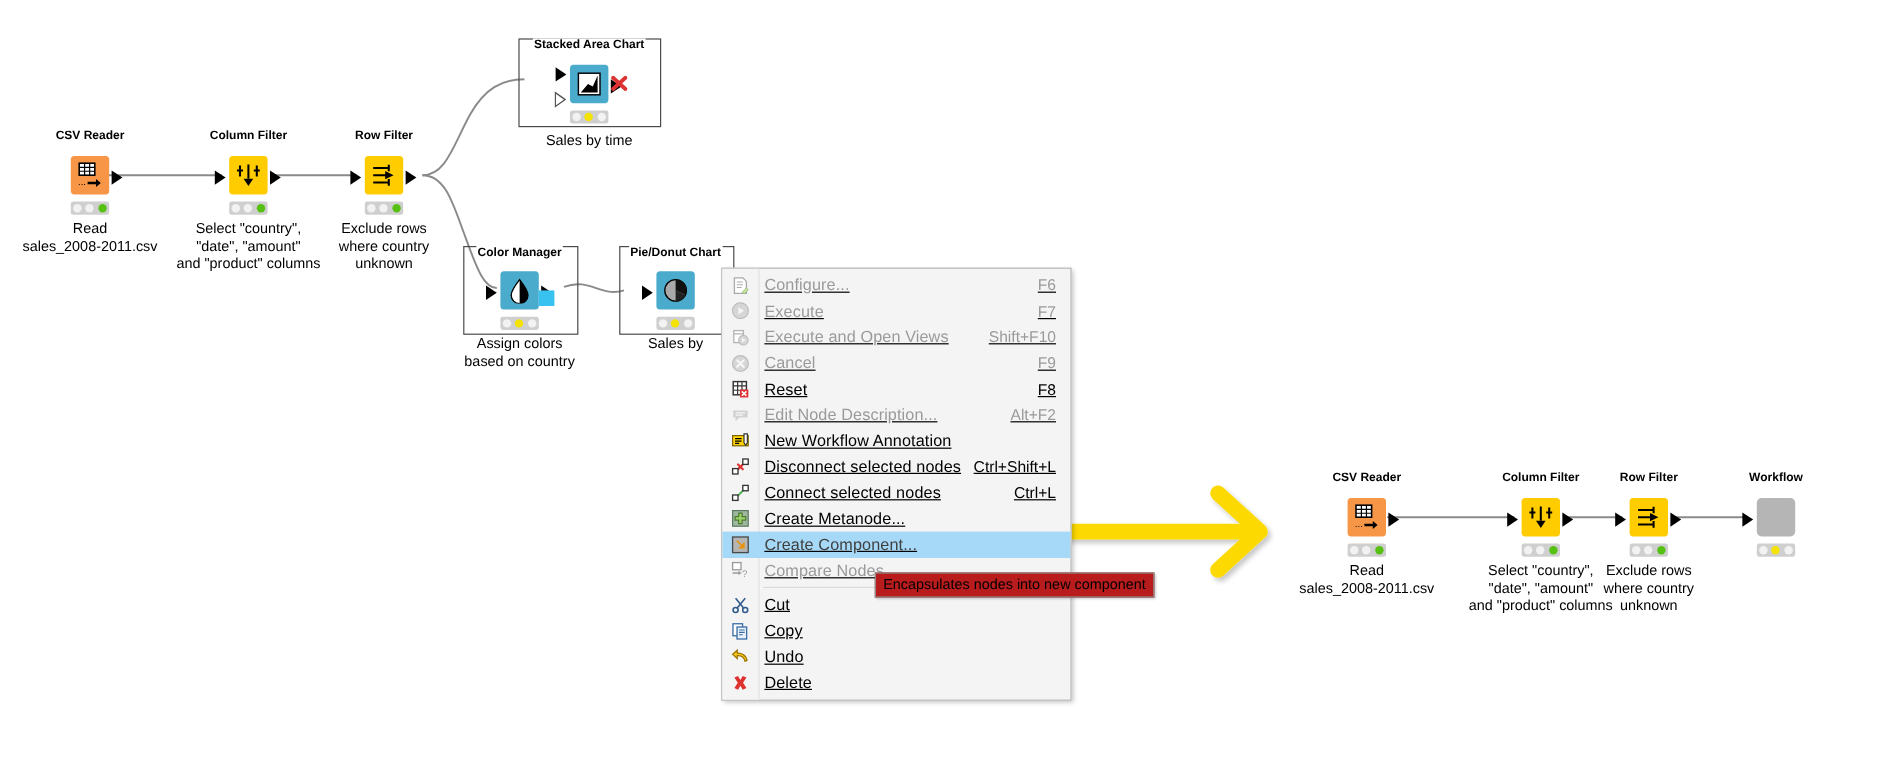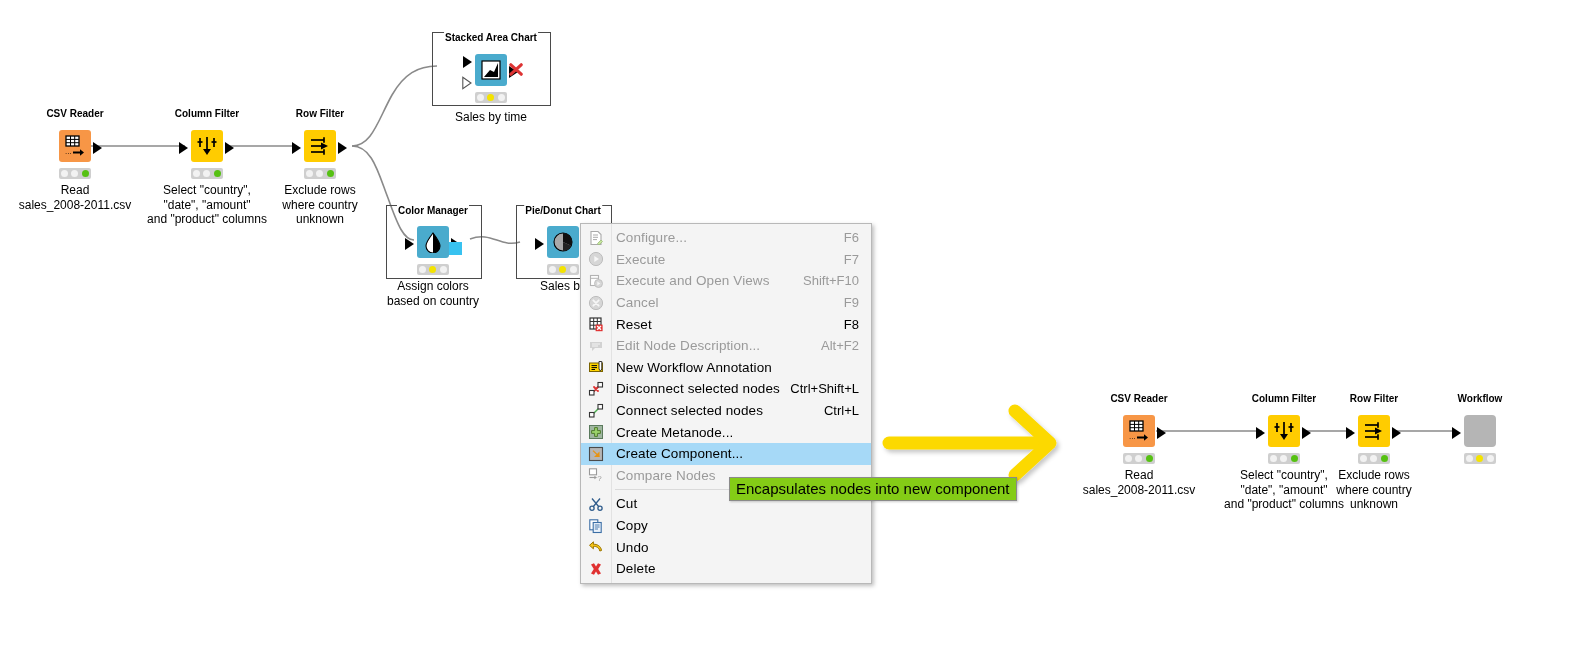--- a/index.html
+++ b/index.html
@@ -58,48 +58,49 @@
   .selframe{
     position:absolute;border:1.3px solid #4a4a4a;background:transparent;
   }
   .redx{position:absolute;width:15px;height:15px;}
 
   
   svg.wires{position:absolute;left:0;top:0;width:1583px;height:646px;pointer-events:none;}
 
   
   .ctxmenu{
-    position:absolute;left:580px;top:223px;width:290px;
+    position:absolute;left:601px;top:223px;width:290px;
     background:#f4f4f4;border:1px solid #b8b8b8;
     box-shadow:2px 2px 4px rgba(0,0,0,.25);
     font-size:13.5px;color:#000;
     padding:3px 0 3px 0;
     z-index:40;
+    text-decoration:underline;
   }
   .ctxmenu .gutter{
     position:absolute;left:0;top:0;bottom:0;width:30px;background:#f4f4f4;
     border-right:1px solid #e2e2e2;
   }
   .mi{
     position:relative;display:flex;align-items:center;height:21.6px;
     padding-left:0;white-space:nowrap;
   }
   .mi .ic{width:30px;min-width:30px;height:21.6px;display:flex;align-items:center;justify-content:center;}
   .mi .lbl{flex:1;padding-left:5px;letter-spacing:.1px;}
   .mi .key{padding-right:12px;font-size:13px;}
   .mi.disabled .lbl,.mi.disabled .key{color:#9a9a9a;}
   .mi.sel{background:#a6d9f7;}
-  .mi.sel .lbl{color:#000000;}
+  .mi.sel .lbl{color:#404040;}
   .sep{height:1px;background:#dadada;margin:3px 8px 3px 34px;}
 
   
   .tooltip{
     position:absolute;left:729px;top:477px;
-    background:#84cc16;border:1px solid #8a8a8a;
-    font-size:15px;color:#000;padding:2px 6px 3px 6px;
+    background:#b91c1c;border:1px solid #8a8a8a;
+    font-size:12px;color:#000;padding:2px 6px 3px 6px;
     box-shadow:1px 1px 2px rgba(0,0,0,.2);
     white-space:nowrap;z-index:60;
   }
 
   
   .bigarrow{position:absolute;left:875px;top:398px;width:200px;height:90px;z-index:5;}
 </style>
 </head>
 <body>
 

